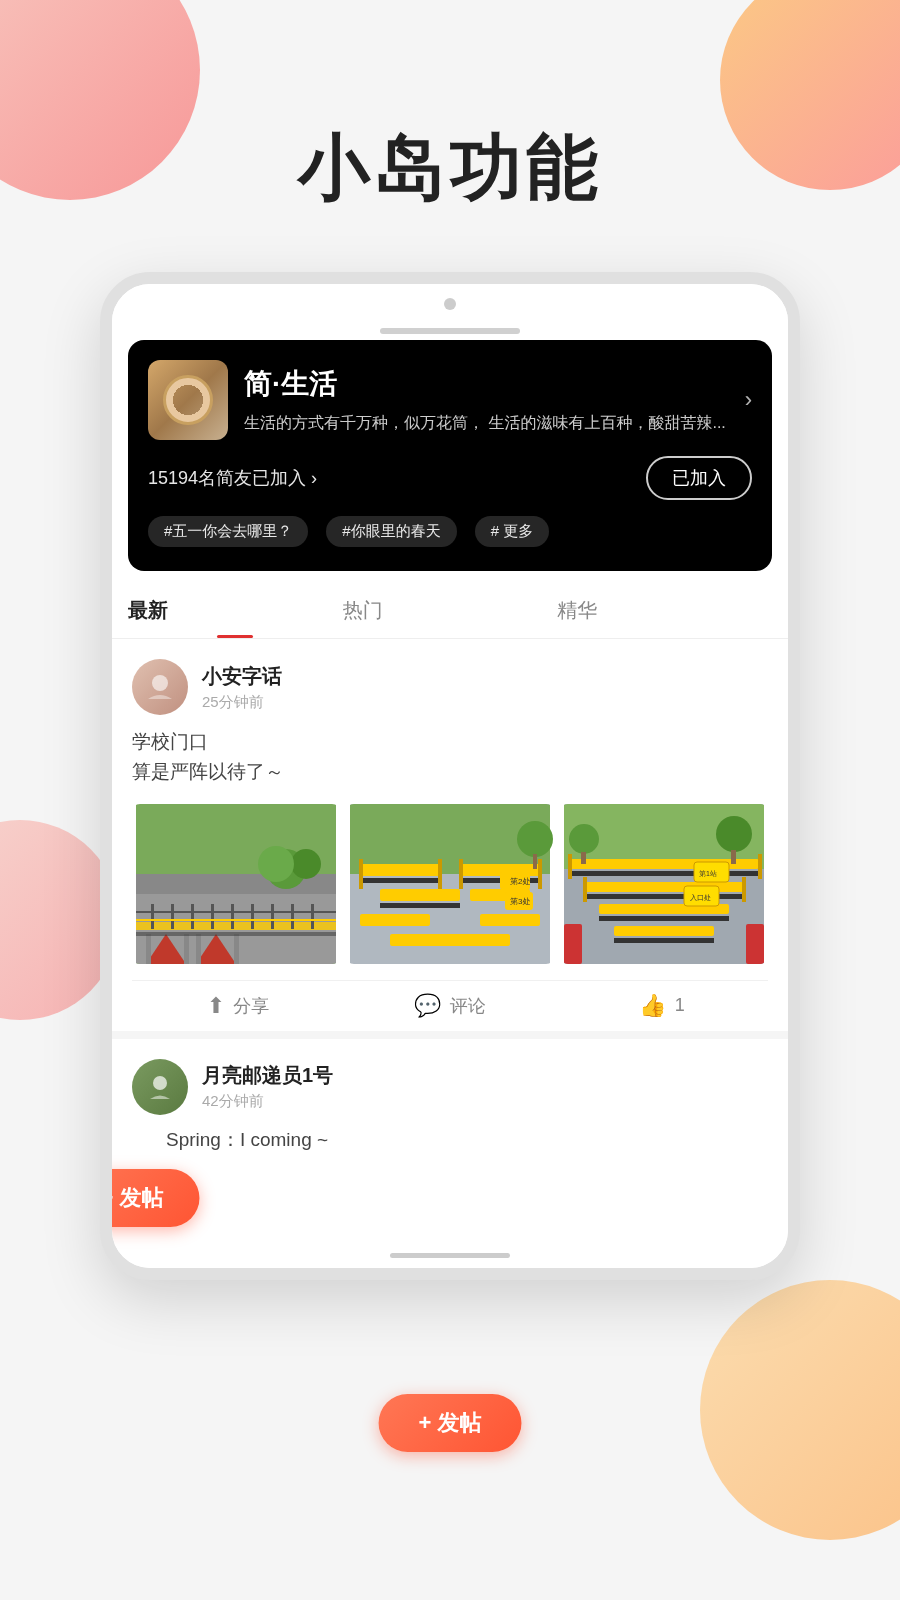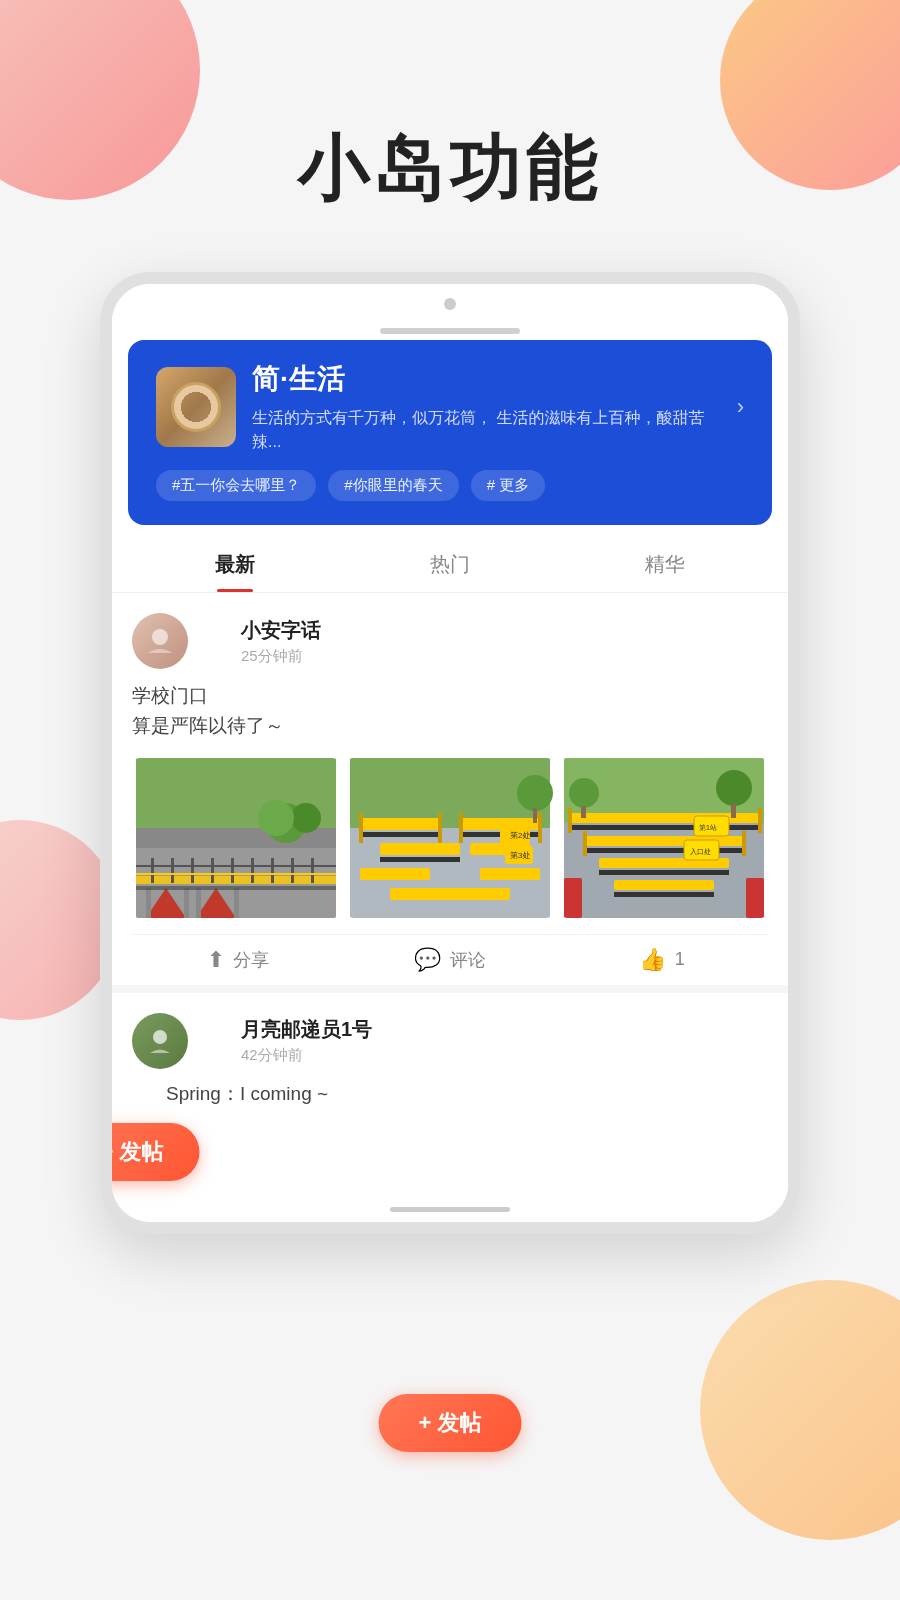--- a/index.html
+++ b/index.html
@@ -108,24 +108,24 @@
     .phone-camera {
       width: 12px;
       height: 12px;
       background: #ccc;
       border-radius: 50%;
       margin: 0 auto 10px;
     }
 
     
     .island-card {
-      background: #1d4ed8;
+      background: #000000;
       margin: 0 16px 0 16px;
       border-radius: 16px;
-      padding: 20px 28px 24px;
+      padding: 20px 20px 24px;
       color: #fff;
     }
     .island-header {
       display: flex;
       align-items: center;
       margin-bottom: 16px;
     }
     .island-avatar {
       width: 80px;
       height: 80px;
@@ -185,42 +185,41 @@
       border: 2px solid rgba(255,255,255,0.8);
       border-radius: 30px;
       padding: 8px 24px;
       font-size: 18px;
       color: #fff;
       background: transparent;
       cursor: pointer;
     }
     .island-tags {
       display: flex;
-      gap: 12px;
+      gap: 18px;
       flex-wrap: wrap;
     }
     .island-tag {
       background: rgba(255,255,255,0.15);
       border-radius: 20px;
       padding: 6px 16px;
       font-size: 15px;
       color: rgba(255,255,255,0.9);
     }
 
     
     .tabs-row {
       display: flex;
       padding: 0 16px;
       border-bottom: 1px solid #eee;
       margin-top: 8px;
       background: #fff;
     }
     .tab-item {
       flex: 1;
-      text-align: center;
       padding: 18px 0 14px;
       font-size: 20px;
       color: #888;
       position: relative;
       cursor: pointer;
     }
     .tab-item.active {
       color: #222;
       font-weight: 600;
     }
@@ -238,21 +237,20 @@
 
     
     .post-card {
       background: #fff;
       padding: 20px 20px 0;
     }
     .post-author-row {
       display: flex;
       align-items: center;
       margin-bottom: 12px;
-      gap: 39px;
     }
     .author-avatar {
       width: 56px;
       height: 56px;
       border-radius: 50%;
       overflow: hidden;
       margin-right: 14px;
       flex-shrink: 0;
     }
     .author-avatar-img {
@@ -413,20 +411,24 @@
         <div class="island-avatar-img">
           <div class="donut-decoration"></div>
         </div>
       </div>
       <div class="island-info">
         <div class="island-name">简·生活</div>
         <div class="island-desc">生活的方式有千万种，似万花筒，
 生活的滋味有上百种，酸甜苦辣...</div>
       </div>
       <div class="island-chevron">›</div>
+    </div>
+    <div class="island-stats-row">
+      <div class="island-members">15194名简友已加入 ›</div>
+      <button class="island-join-btn">已加入</button>
     </div>
     <div class="island-tags">
       <span class="island-tag">#五一你会去哪里？</span>
       <span class="island-tag">#你眼里的春天</span>
       <span class="island-tag"># 更多</span>
     </div>
   </div>
 
   <div class="tabs-row">
     <div class="tab-item active">最新</div>

